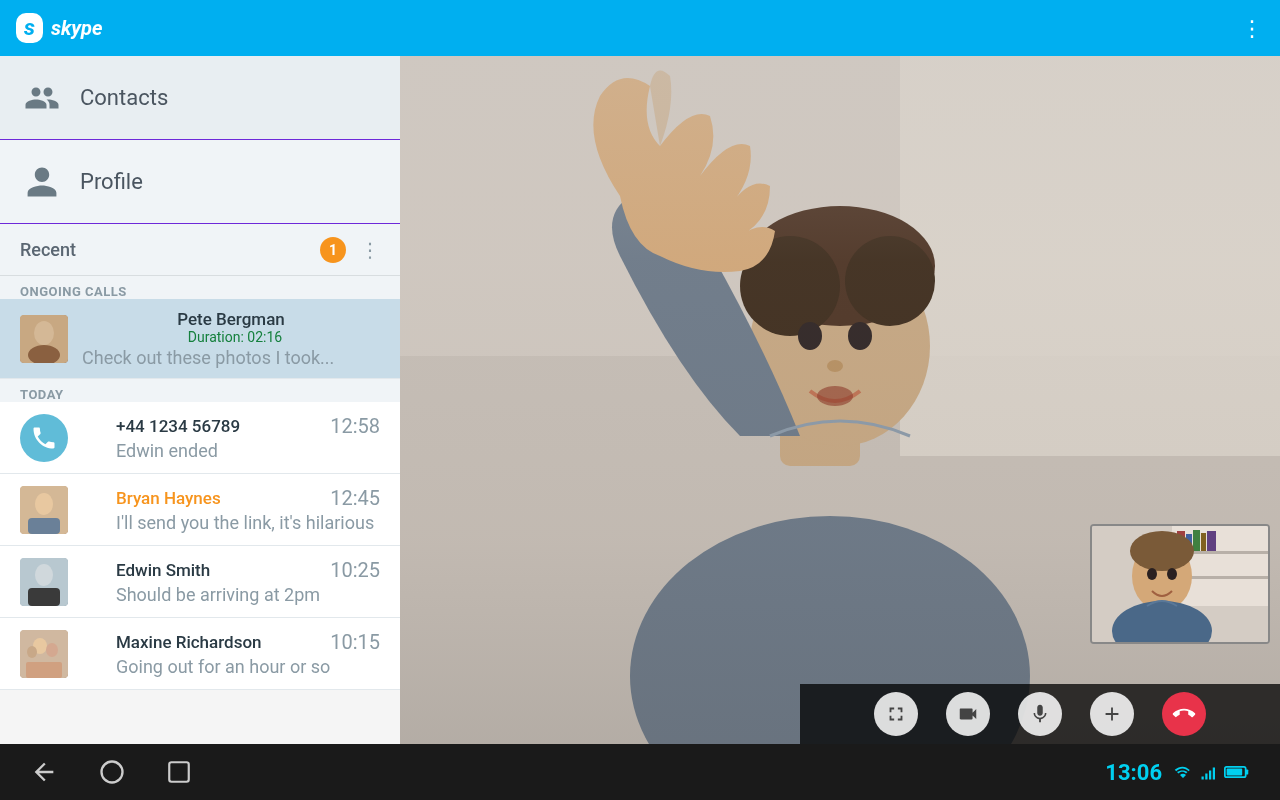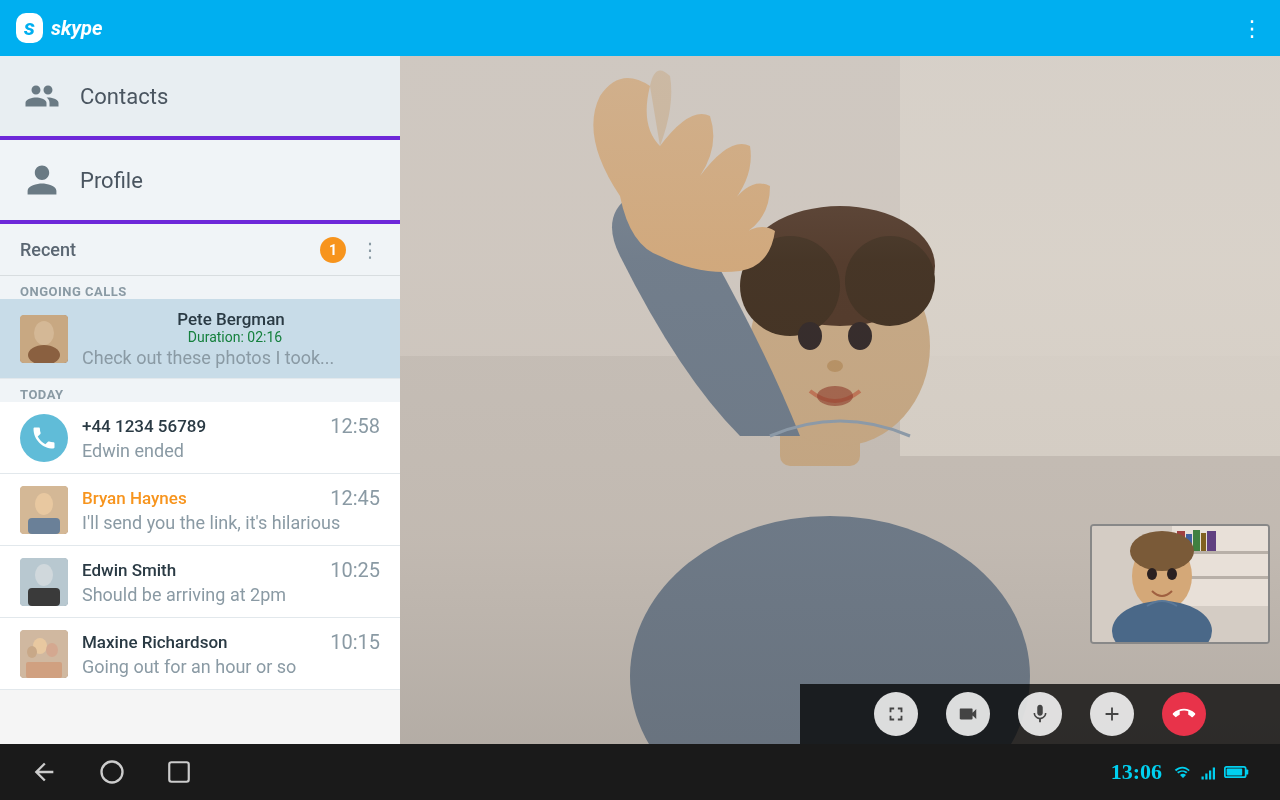--- a/index.html
+++ b/index.html
@@ -61,21 +61,21 @@
       flex-direction: column;
     }
 
     
     .nav-item {
       display: flex;
       align-items: center;
       padding: 0 20px;
       height: 84px;
       background: #e8eef2;
-      border-bottom: 4px solid #6d28d9;
+      border-bottom: 1px solid #6d28d9;
       cursor: pointer;
       flex-shrink: 0;
     }
     .nav-item.profile-item {
       background: #f0f4f7;
     }
     .nav-icon {
       width: 44px;
       height: 44px;
       display: flex;
@@ -144,20 +144,21 @@
       border-bottom: 1px solid #e2e8ec;
       cursor: pointer;
       flex-shrink: 0;
       min-height: 72px;
     }
     .call-item.active {
       background: #c8dce8;
     }
     .call-item.normal {
       background: #fff;
+      gap: 34px;
     }
     .avatar {
       width: 48px;
       height: 48px;
       border-radius: 4px;
       margin-right: 14px;
       flex-shrink: 0;
       overflow: hidden;
       display: flex;
       align-items: center;
@@ -312,21 +313,20 @@
     }
     .status-bar-right {
       display: flex;
       align-items: center;
       gap: 10px;
     }
     .status-time {
       color: #00d0f0;
       font-size: 22px;
       font-weight: bold;
-      font-family: Liberation Serif, serif;
     }
     .status-icons {
       display: flex;
       align-items: center;
       gap: 6px;
     }
 
     
     .av-face {
       width: 100%;

